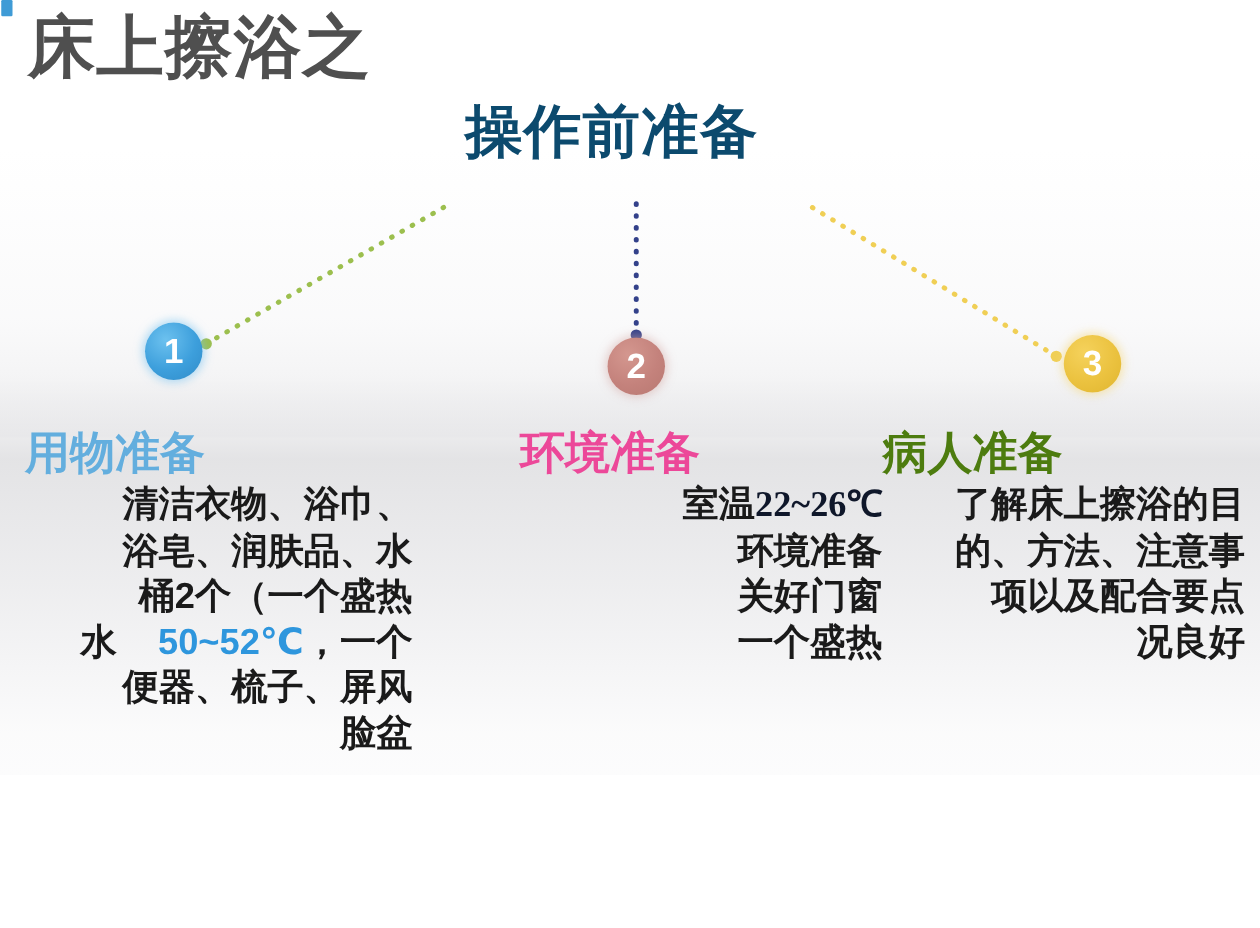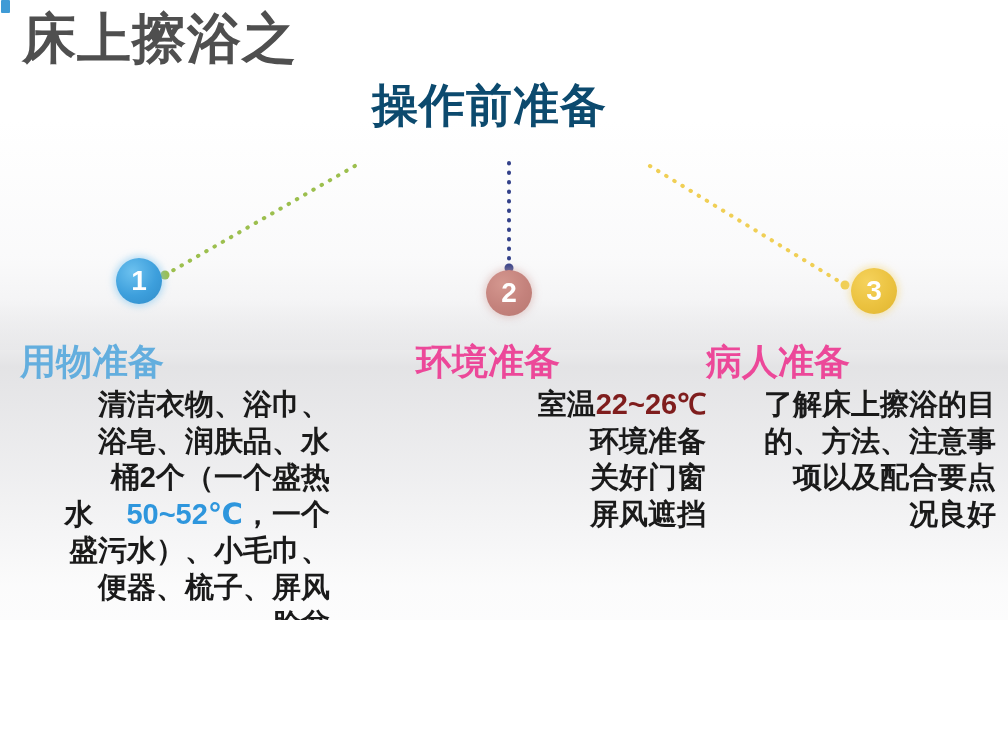--- a/index.html
+++ b/index.html
@@ -133,42 +133,42 @@
   .col-heading {
     font-family: "Liberation Serif", "DejaVu Serif", serif;
     font-size: 36px;
     font-weight: bold;
     line-height: 1.12;
     margin: 0 0 4px 0;
     white-space: nowrap;
   }
   .heading-blue   { color: #63aede; }
   .heading-pink   { color: #ec4899; }
-  .heading-gold   { color: #ec4899; }
+  .heading-gold   { color: #4d7c0f; }
 
   .col-body {
     font-family: "Liberation Serif", "DejaVu Serif", serif;
     font-size: 29px;
     font-weight: bold;
     color: #1a1a1a;
     line-height: 1.26;
     letter-spacing: 0px;
   }
   .col-body p {
     margin: 0;
     text-align: right;
   }
   .hl-blue {
     color: #2e96dd;
     font-family: "Liberation Sans", "DejaVu Sans", sans-serif;
     margin-left: 33px;
   }
   .hl-pink {
-    color: #7f1d1d;
-    font-family: Liberation Sans, sans-serif;
+    color: #0f172a;
+    font-family: Liberation Serif, serif;
   }
   .num-sans {
     font-family: "Liberation Sans", "DejaVu Sans", sans-serif;
   }
 </style>
 </head>
 <body>
 
 <div id="slide">
 
@@ -193,33 +193,32 @@
   <div class="badge badge-2">2</div>
   <div class="badge badge-3">3</div>
 
   <div class="column col-1">
     <div class="col-heading heading-blue">用物准备</div>
     <div class="col-body">
         <p><span>清洁衣物、浴巾、</span></p>
         <p><span>浴皂、润肤品、水</span></p>
         <p><span>桶</span><span class="num-sans">2</span><span>个（一个盛热</span></p>
         <p><span>水</span><span class="hl-blue">50~52℃</span><span>，一个</span></p>
-        <p><span>盛污水）、小毛巾、</span></p>
         <p><span>便器、梳子、屏风</span></p>
         <p><span>脸盆</span></p>
       </div>
   </div>
 
   <div class="column col-2">
     <div class="col-heading heading-pink">环境准备</div>
     <div class="col-body">
         <p><span>室温</span><span class="hl-pink">22~26℃</span></p>
         <p><span>环境准备</span></p>
         <p><span>关好门窗</span></p>
-        <p><span>屏风遮挡</span></p>
+        <p><span>一个盛热</span></p>
       </div>
   </div>
 
   <div class="column col-3">
     <div class="col-heading heading-gold">病人准备</div>
     <div class="col-body">
         <p><span>了解床上擦浴的目</span></p>
         <p><span>的、方法、注意事</span></p>
         <p><span>项以及配合要点</span></p>
         <p><span>况良好</span></p>

